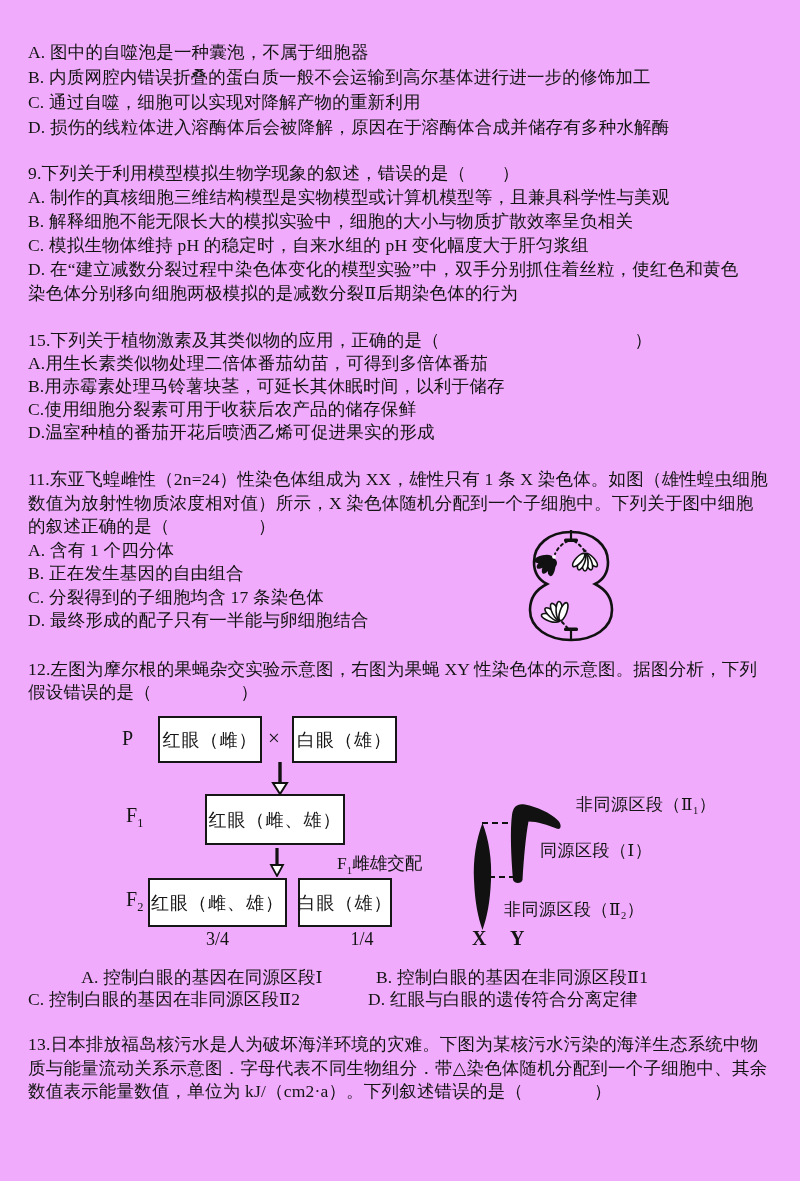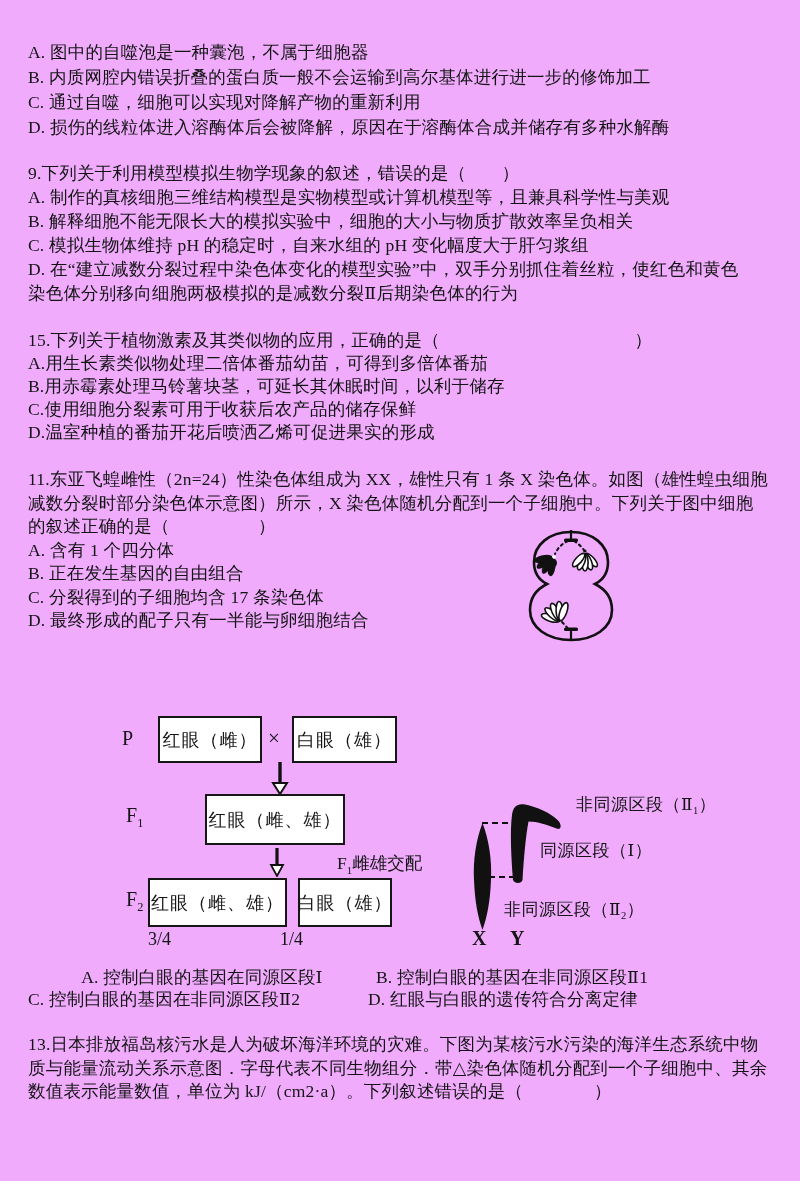--- a/index.html
+++ b/index.html
@@ -18,21 +18,21 @@
 
   
   .gen-label{position:absolute;font-size:20px;color:#141414;}
   .cross-box{
     position:absolute;border:2px solid #161616;box-sizing:border-box;
     display:flex;align-items:center;justify-content:center;
     font-size:18px;letter-spacing:1px;white-space:nowrap;background:#fff;
   }
   .cross-x{position:absolute;font-size:21px;}
   .mating-note{position:absolute;font-size:17.5px;white-space:nowrap;}
-  .ratio{position:absolute;font-size:18px;text-align:left;}
+  .ratio{position:absolute;font-size:18px;text-align:center;}
   .arrow-svg{position:absolute;}
 
   
   .xy-label{position:absolute;font-size:17px;white-space:nowrap;letter-spacing:0.5px;}
   .xy-letter{position:absolute;font-size:20px;font-weight:bold;}
 
   .fig-svg{position:absolute;}
 
   .opt-row{position:absolute;left:28px;font-size:17.5px;height:22px;line-height:22px;white-space:nowrap;letter-spacing:0.2px;}
   .opt-a{display:inline-block;width:348px;}
@@ -62,21 +62,21 @@
   <div class="block lh23" style="top:329px">
     <div class="line">15.下列关于植物激素及其类似物的应用，正确的是（　　　　　　　　　　　）</div>
     <div class="line">A.用生长素类似物处理二倍体番茄幼苗，可得到多倍体番茄</div>
     <div class="line">B.用赤霉素处理马铃薯块茎，可延长其休眠时间，以利于储存</div>
     <div class="line">C.使用细胞分裂素可用于收获后农产品的储存保鲜</div>
     <div class="line">D.温室种植的番茄开花后喷洒乙烯可促进果实的形成</div>
   </div>
 
   <div class="block lh235" style="top:468px">
     <div class="line">11.东亚飞蝗雌性（2n=24）性染色体组成为 XX，雄性只有 1 条 X 染色体。如图（雄性蝗虫细胞</div>
-    <div class="line">减数分裂时部分染色体示意图）所示，X 染色体随机分配到一个子细胞中。下列关于图中细胞</div>
+    <div class="line">数值为放射性物质浓度相对值）所示，X 染色体随机分配到一个子细胞中。下列关于图中细胞</div>
     <div class="line">的叙述正确的是（　　　　　）</div>
     <div class="line">A. 含有 1 个四分体</div>
     <div class="line">B. 正在发生基因的自由组合</div>
     <div class="line">C. 分裂得到的子细胞均含 17 条染色体</div>
     <div class="line">D. 最终形成的配子只有一半能与卵细胞结合</div>
   </div>
 
   <svg class="fig-svg" style="left:524px;top:526px;" width="96" height="118" viewBox="0 0 96 118">
 
     <path d="M47,6 C69,6 84,19 84,36 C84,46 79,54 71,58 C81,63 88,72 88,84 C88,102 70,114 47,114 C24,114 6,102 6,84 C6,72 13,63 23,58 C15,54 10,46 10,36 C10,19 25,6 47,6 Z" fill="none" stroke="#111" stroke-width="2.6"></path>
@@ -116,20 +116,24 @@
 
     <g transform="translate(36,95)">
       <ellipse cx="0" cy="10" rx="3.4" ry="9.5" transform="rotate(108)" fill="#fff" stroke="#111" stroke-width="1.6"></ellipse>
       <ellipse cx="0" cy="10" rx="3.4" ry="9.5" transform="rotate(131)" fill="#fff" stroke="#111" stroke-width="1.6"></ellipse>
       <ellipse cx="0" cy="10" rx="3.4" ry="9.5" transform="rotate(154)" fill="#fff" stroke="#111" stroke-width="1.6"></ellipse>
       <ellipse cx="0" cy="10" rx="3.4" ry="9.5" transform="rotate(177)" fill="#fff" stroke="#111" stroke-width="1.6"></ellipse>
       <ellipse cx="0" cy="10" rx="3.4" ry="9.5" transform="rotate(200)" fill="#fff" stroke="#111" stroke-width="1.6"></ellipse>
     </g>
   </svg>
 
+  <div class="block lh23" style="top:658px">
+    <div class="line">12.左图为摩尔根的果蝇杂交实验示意图，右图为果蝇 XY 性染色体的示意图。据图分析，下列</div>
+    <div class="line">假设错误的是（　　　　　）</div>
+  </div>
 
   <div>
     <div class="gen-label" style="left:122px;top:727px;">P</div>
     <div class="cross-box" style="left:158px;top:716px;width:104px;height:47px;">红眼（雌）</div>
     <div class="cross-x" style="left:268px;top:726px;">×</div>
     <div class="cross-box" style="left:292px;top:716px;width:105px;height:47px;">白眼（雄）</div>
 
     <svg class="arrow-svg" style="left:269px;top:762px;" width="24" height="33" viewBox="0 0 24 33">
       <line x1="11" y1="0" x2="11" y2="21" stroke="#111" stroke-width="3.4"></line>
       <polygon points="4,21 18,21 11,32" fill="#fff" stroke="#111" stroke-width="2"></polygon>
@@ -141,21 +145,21 @@
     <svg class="arrow-svg" style="left:266px;top:848px;" width="24" height="29" viewBox="0 0 24 29">
       <line x1="11" y1="0" x2="11" y2="17" stroke="#111" stroke-width="3.2"></line>
       <polygon points="5,17 17,17 11,28" fill="#fff" stroke="#111" stroke-width="1.8"></polygon>
     </svg>
     <div class="mating-note" style="left:291px;top:851px;margin-left:46px;"><span>F</span><sub>1</sub><span>雌雄交配</span></div>
 
     <div class="gen-label" style="left:126px;top:888px;"><span>F</span><sub>2</sub></div>
     <div class="cross-box" style="left:148px;top:878px;width:139px;height:49px;">红眼（雌、雄）</div>
     <div class="cross-box" style="left:298px;top:878px;width:94px;height:49px;">白眼（雄）</div>
     <div class="ratio" style="left:148px;top:929px;width:139px;">3/4</div>
-    <div class="ratio" style="left:280px;top:929px;width:94px;">1/4</div>
+    <div class="ratio" style="left:315px;top:929px;width:94px;">1/4</div>
   </div>
 
   <div>
     <svg class="fig-svg" style="left:465px;top:795px;" width="110" height="150" viewBox="0 0 110 150">
       <path d="M17.5,28 C24,45 27,65 26,85 C25,108 22,122 17.5,135 C13,122 10,108 9,85 C8,65 11,45 17.5,28 Z" fill="#111"></path>
       <path d="M48,85 C46,60 45,35 47,20 C48,11 53,8 60,9.5 C72,12 85,17.5 93,25.5 C97,29.5 96.5,35.5 91.5,33.5 C83,30 72,26.5 63.5,26.5 C61,40 59,60 57.5,85 C56.5,89 49.5,89 48,85 Z" fill="#111"></path>
       <g stroke="#111" stroke-width="2.2" stroke-dasharray="6,4">
         <line x1="17" y1="28" x2="50" y2="28"></line>
         <line x1="24" y1="82" x2="52" y2="82"></line>
       </g>

